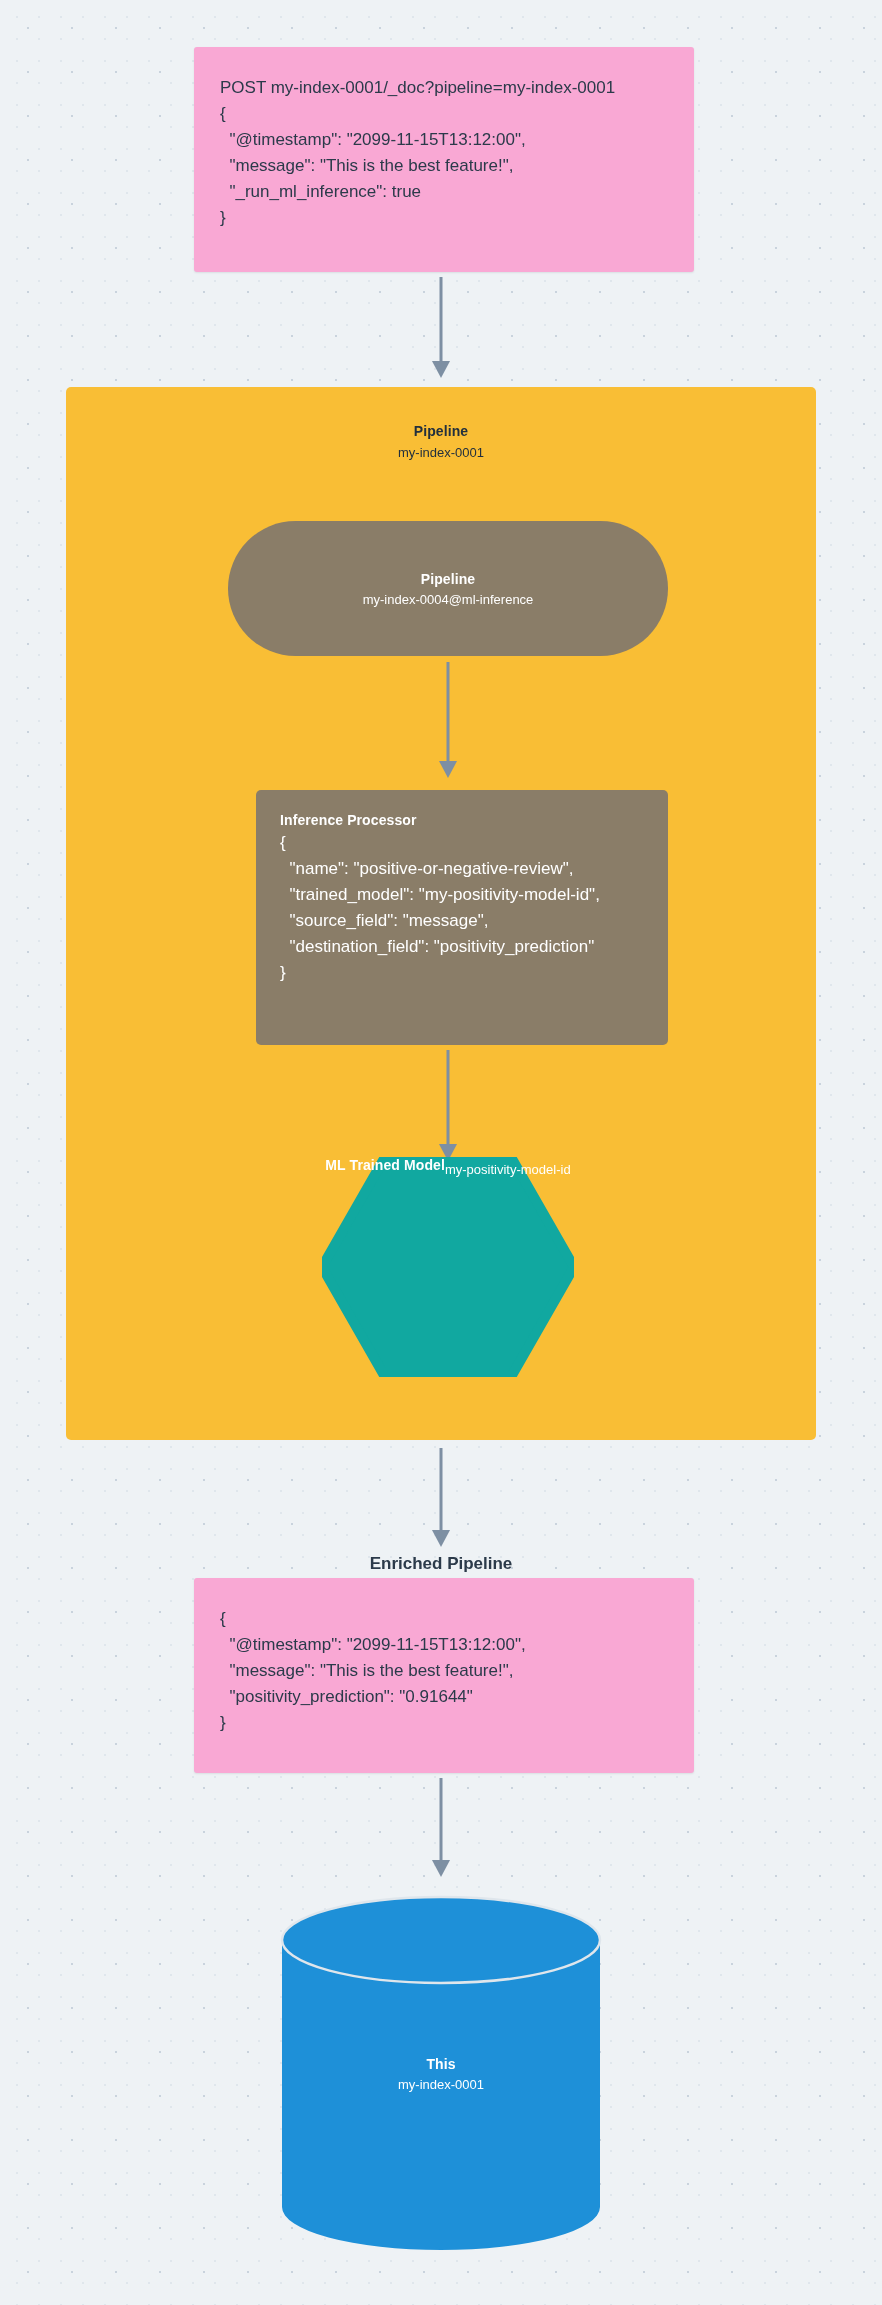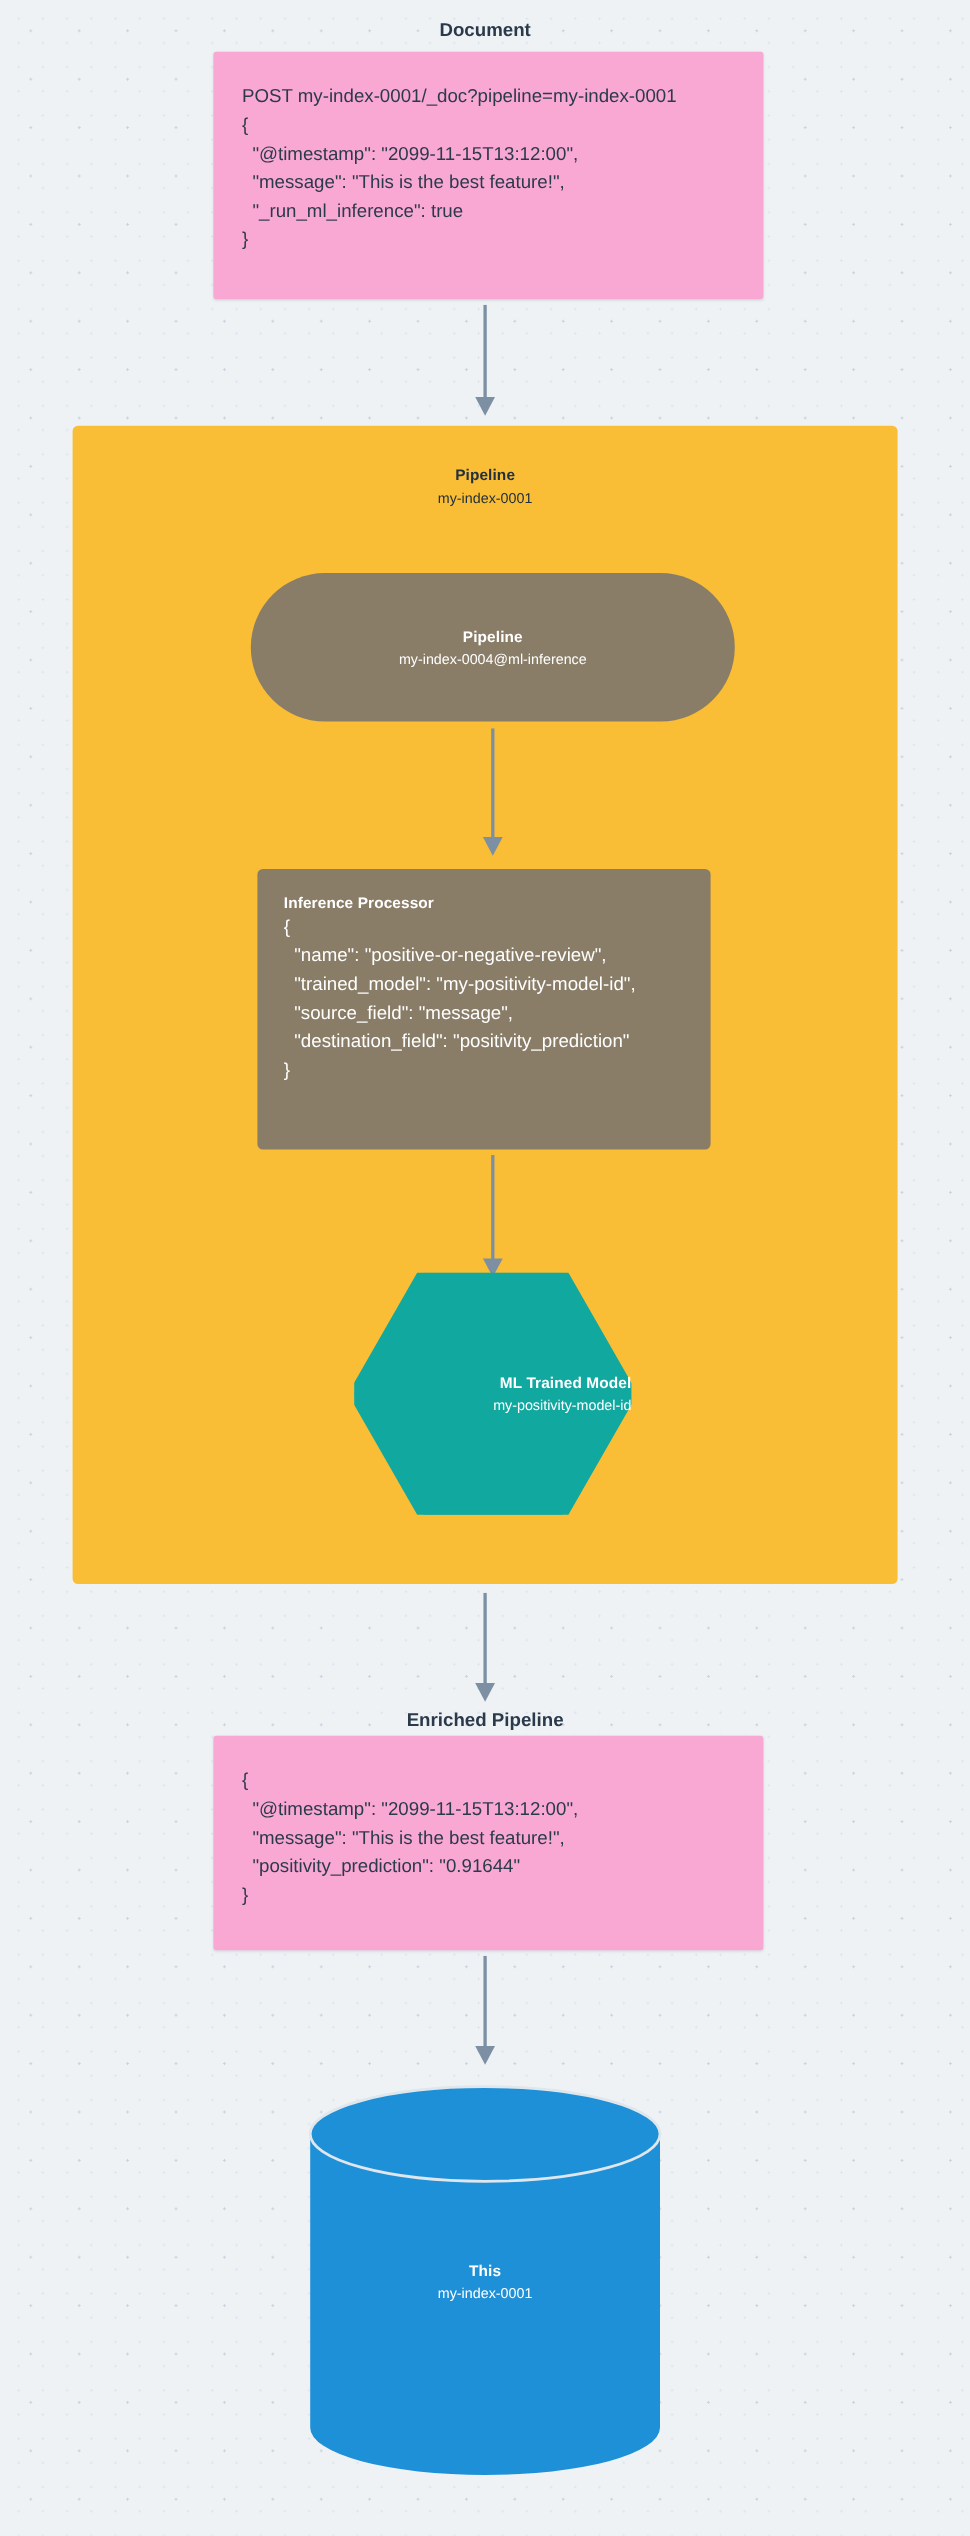--- a/index.html
+++ b/index.html
@@ -113,22 +113,22 @@
   }
   .hex-wrap svg {
     position: absolute;
     inset: 0;
     display: block;
   }
   .hex-label {
     position: absolute;
     inset: 0;
     display: flex;
-    flex-direction: column;
-    align-items: flex-end;
+    flex-direction: row;
+    align-items: flex-start;
     justify-content: center;
     color: #ffffff;
     text-align: center;
   }
   .hex-label .node-sub { margin-top: 5px; }
 
   
   .cyl-wrap { position: absolute; }
   .cyl-wrap svg { position: absolute; inset: 0; display: block; }
   .cyl-label {
@@ -143,21 +143,20 @@
 
   
   .arrow { position: absolute; }
   .arrow svg { display: block; }
 </style>
 </head>
 <body>
 
 <div class="canvas">
 
-  <div class="caption" style="top:18px;">Document</div>
 
   <div class="doc-card" style="left:194px; top:47px; width:500px; height:225px;">
     <div class="code">POST my-index-0001/_doc?pipeline=my-index-0001
 {
   "@timestamp": "2099-11-15T13:12:00",
   "message": "This is the best feature!",
   "_run_ml_inference": true
 }</div>
   </div>
 
@@ -180,21 +179,21 @@
     <span class="node-sub">my-index-0004@ml-inference</span>
   </div>
 
   <div class="arrow" style="left:437px; top:662px;">
     <svg width="22" height="117" viewBox="0 0 22 117" aria-hidden="true">
       <line x1="11" y1="0" x2="11" y2="101" stroke="#7d8fa3" stroke-width="3"></line>
       <polygon points="11,116 2,99 20,99" fill="#7d8fa3"></polygon>
     </svg>
   </div>
 
-  <div class="processor" style="left:234px; top:790px; width:412px; height:255px;">
+  <div class="processor" style="left:256px; top:790px; width:412px; height:255px;">
     <span class="node-title">Inference Processor</span>
     <div class="code">{
   "name": "positive-or-negative-review",
   "trained_model": "my-positivity-model-id",
   "source_field": "message",
   "destination_field": "positivity_prediction"
 }</div>
   </div>
 
   <div class="arrow" style="left:437px; top:1050px;">

